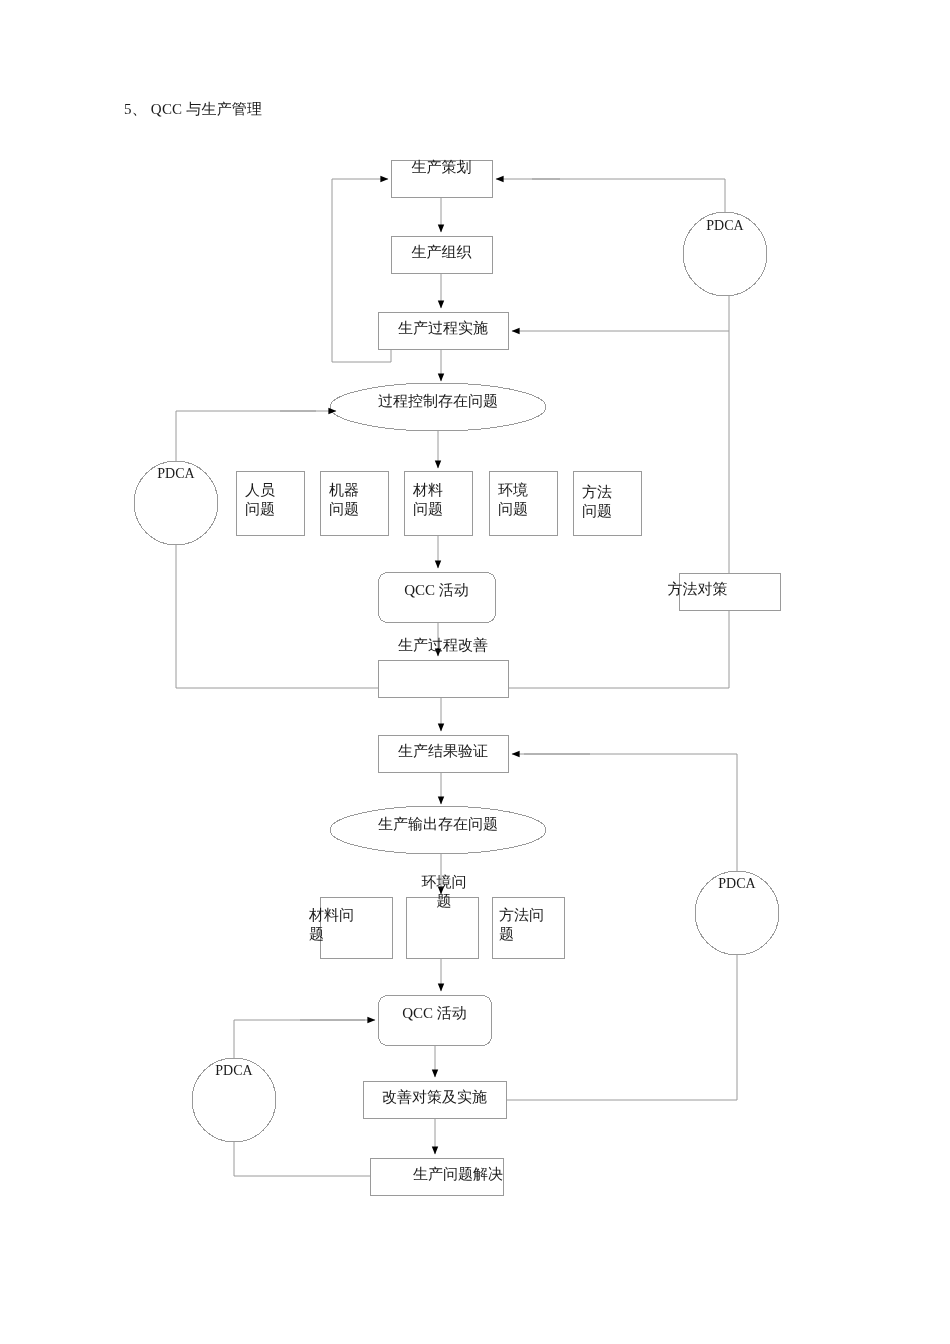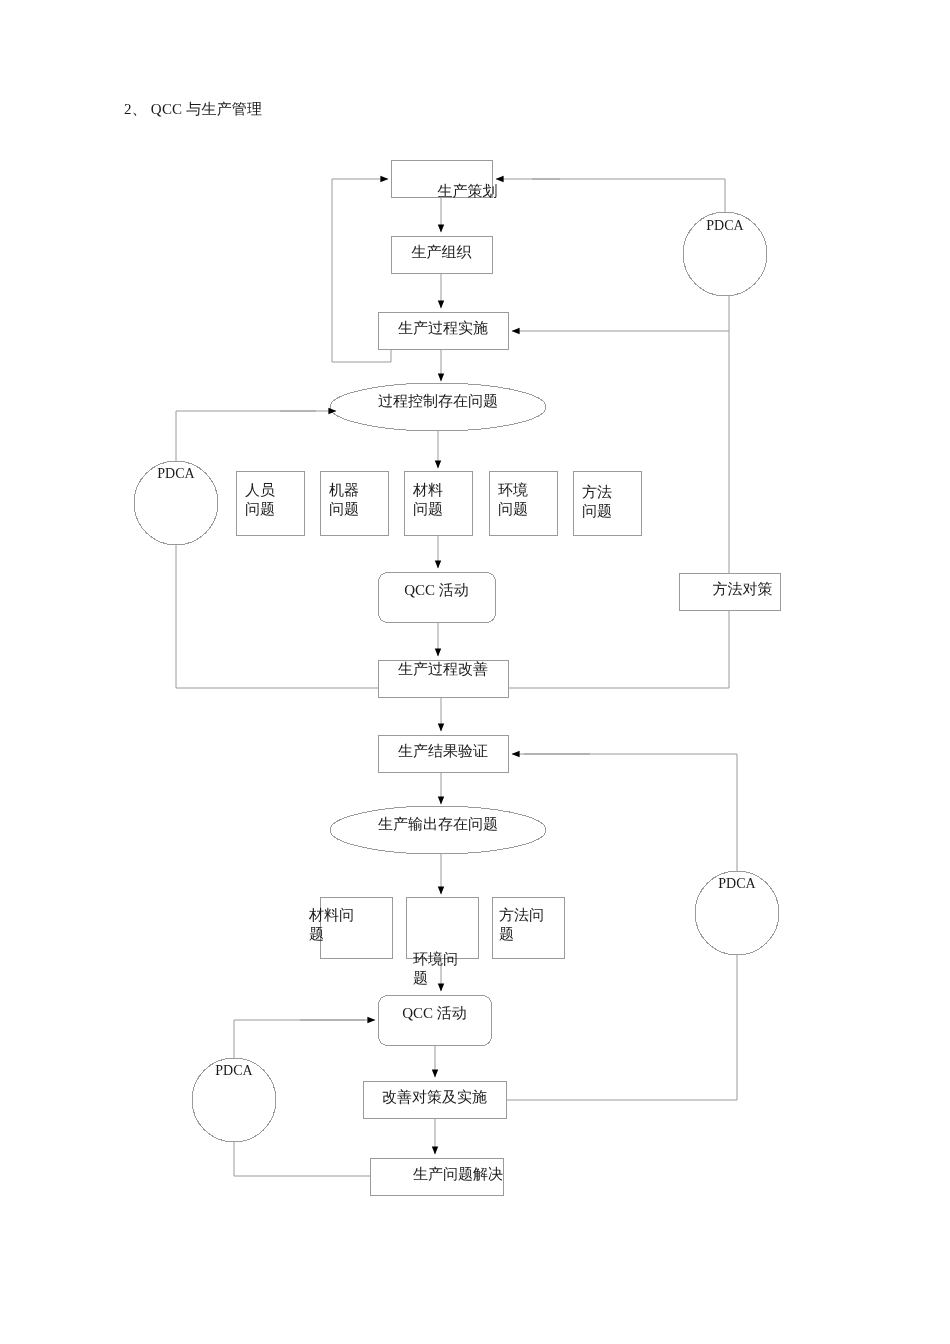--- a/index.html
+++ b/index.html
@@ -55,21 +55,21 @@
     color: #1a1a1a;
     text-align: center;
     white-space: nowrap;
   }
 </style>
 </head>
 <body>
 
 <div id="page">
 
-  <div id="heading">2、 QCC 与生产管理</div>
+  <div id="heading">5、 QCC 与生产管理</div>
 
   <svg id="flow-svg" width="950" height="1344" viewBox="0 0 950 1344" xmlns="http://www.w3.org/2000/svg">
     <defs>
       <marker id="arrowhead" markerWidth="9" markerHeight="9" refX="7.6" refY="3.6" orient="auto" markerUnits="userSpaceOnUse">
         <path d="M0,0.4 L8,3.6 L0,6.8 Z" fill="#000000"></path>
       </marker>
     </defs>
 
     <g id="shapes" stroke="#9a9a9a" stroke-width="1" fill="none" shape-rendering="crispEdges">
 
@@ -156,45 +156,45 @@
       <line x1="280" y1="411" x2="336" y2="411" marker-end="url(#arrowhead)" stroke="#9a9a9a"></line>
       <line x1="590" y1="754" x2="512" y2="754" marker-end="url(#arrowhead)" stroke="#9a9a9a"></line>
       <line x1="300" y1="1020" x2="375" y2="1020" marker-end="url(#arrowhead)" stroke="#9a9a9a"></line>
     </g>
 
     <g stroke="#9a9a9a" stroke-width="1" fill="none">
       <path d="M 729,331 L 600,331"></path>
     </g>
   </svg>
 
-  <div class="node-label center" style="left:391px; top:182px; width:101px;padding-left:26px;">生产策划</div>
+  <div class="node-label center" style="left:391px; top:158px; width:101px;">生产策划</div>
   <div class="node-label center" style="left:391px; top:243px; width:101px;">生产组织</div>
   <div class="node-label center" style="left:378px; top:319px; width:130px;text-align:center;">生产过程实施</div>
   <div class="node-label center" style="left:330px; top:392px; width:216px;">过程控制存在问题</div>
 
   <div class="node-label left" style="left:245px; top:481px; width:60px;">人员
 问题</div>
   <div class="node-label left" style="left:329px; top:481px; width:60px;">机器
 问题</div>
   <div class="node-label left" style="left:413px; top:481px; width:60px;">材料
 问题</div>
   <div class="node-label left" style="left:498px; top:481px; width:60px;">环境
 问题</div>
   <div class="node-label left" style="left:582px; top:483px; width:60px;">方法
 问题</div>
 
   <div class="node-label center" style="left:378px; top:581px; width:117px;">QCC 活动</div>
-  <div class="node-label center" style="left:692px; top:580px; width:101px;">方法对策</div>
-  <div class="node-label center" style="left:378px; top:660px; width:130px;">生产过程改善</div>
+  <div class="node-label center" style="left:647px; top:580px; width:101px;">方法对策</div>
+  <div class="node-label center" style="left:378px; top:636px; width:130px;">生产过程改善</div>
   <div class="node-label center" style="left:378px; top:742px; width:130px;">生产结果验证</div>
   <div class="node-label center" style="left:330px; top:815px; width:216px;">生产输出存在问题</div>
 
   <div class="node-label left" style="left:309px; top:906px; width:62px;">材料问
 题</div>
-  <div class="node-label left" style="left:413px; top:950px; width:62px;">环境问
+  <div class="node-label left" style="left:413px; top:873px; width:62px;text-align:center;">环境问
 题</div>
   <div class="node-label left" style="left:499px; top:906px; width:62px;">方法问
 题</div>
 
   <div class="node-label center" style="left:378px; top:1004px; width:113px;">QCC 活动</div>
   <div class="node-label center" style="left:363px; top:1088px; width:143px;">改善对策及实施</div>
   <div class="node-label center" style="left:370px; top:1165px; width:133px;text-align:right;">生产问题解决</div>
 
   <div class="pdca-label" style="left:695px; top:218px; width:60px;">PDCA</div>
   <div class="pdca-label" style="left:146px; top:466px; width:60px;">PDCA</div>

